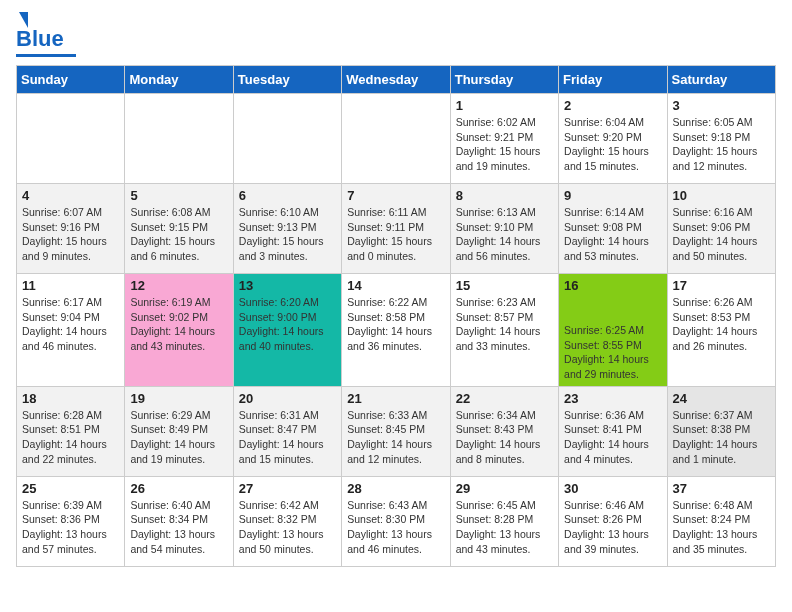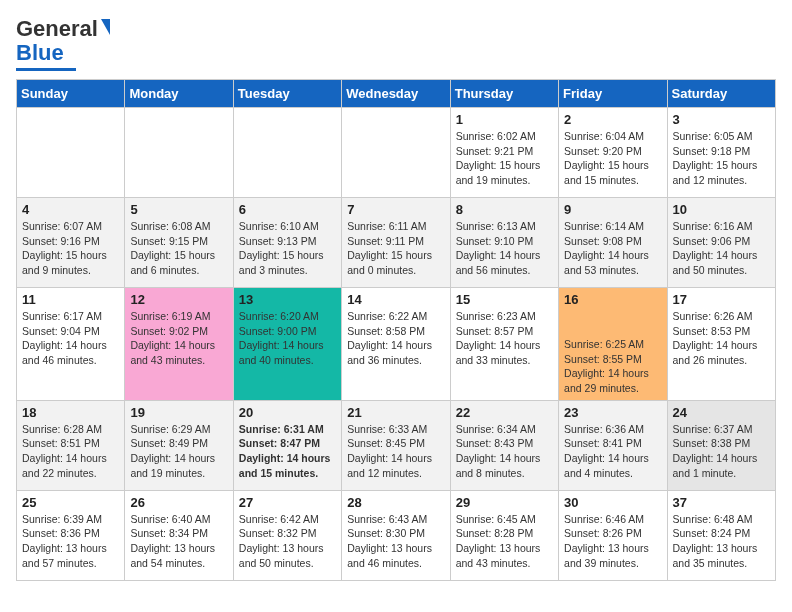--- a/index.html
+++ b/index.html
@@ -83,21 +83,20 @@
     .empty-cell {
       background: #fff !important;
     }
   </style>
 </head>
 <body>
 
 <div class="header">
   <div class="logo">
     <div style="display:flex;align-items:center;">
-      <span style="font-size:22px;font-weight:bold;color:#333;">General</span>
       <span style="display:inline-block;width:0;height:0;border-left:9px solid transparent;border-right:0px solid transparent;border-top:16px solid #1565c0;margin-left:3px;margin-top:-4px;"></span>
     </div>
     <div style="display:flex;align-items:center;margin-top:-2px;">
       <span style="font-size:22px;font-weight:bold;color:#1565c0;">Blue</span>
     </div>
     <div class="logo-line"></div>
   </div>
   <div class="title-block">
     <div class="month-title"></div>
     <div class="location-title"></div>
@@ -224,21 +223,21 @@
 Daylight: 14 hours
 and 36 minutes.</div>
         </td>
         <td style="background: rgb(255, 255, 255);">
           <span class="day-number">15</span>
           <div class="day-info" style="white-space: pre-line;">Sunrise: 6:23 AM
 Sunset: 8:57 PM
 Daylight: 14 hours
 and 33 minutes.</div>
         </td>
-        <td style="background: #fdba74;">
+        <td style="background: #84cc16;">
           <span class="day-number">16</span>
           <div class="day-info" style="white-space: pre-line; margin-top: 30px;">Sunrise: 6:25 AM
 Sunset: 8:55 PM
 Daylight: 14 hours
 and 29 minutes.</div>
         </td>
         <td style="background: rgb(255, 255, 255);">
           <span class="day-number">17</span>
           <div class="day-info" style="white-space: pre-line;">Sunrise: 6:26 AM
 Sunset: 8:53 PM
@@ -256,21 +255,21 @@
         </td>
         <td style="background: rgb(242, 242, 242);">
           <span class="day-number">19</span>
           <div class="day-info" style="white-space: pre-line;">Sunrise: 6:29 AM
 Sunset: 8:49 PM
 Daylight: 14 hours
 and 19 minutes.</div>
         </td>
         <td style="background: rgb(242, 242, 242); margin-left: 12px;">
           <span class="day-number">20</span>
-          <div class="day-info" style="white-space: pre-line; font-weight: bold;">Sunrise: 6:31 AM
+          <div class="day-info" style="white-space: pre-line;">Sunrise: 6:31 AM
 Sunset: 8:47 PM
 Daylight: 14 hours
 and 15 minutes.</div>
         </td>
         <td style="background: rgb(242, 242, 242);">
           <span class="day-number">21</span>
           <div class="day-info" style="white-space: pre-line;">Sunrise: 6:33 AM
 Sunset: 8:45 PM
 Daylight: 14 hours
 and 12 minutes.</div>

